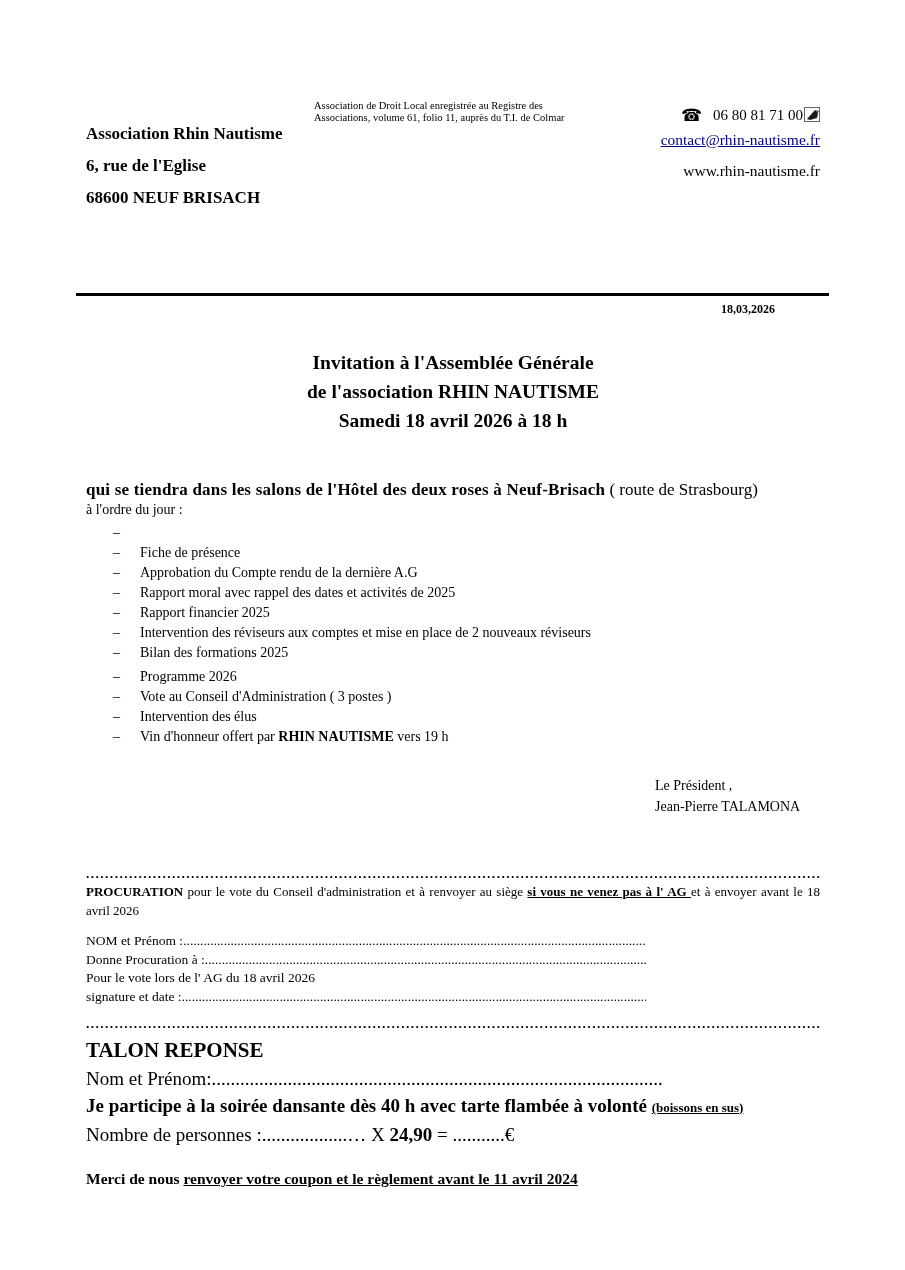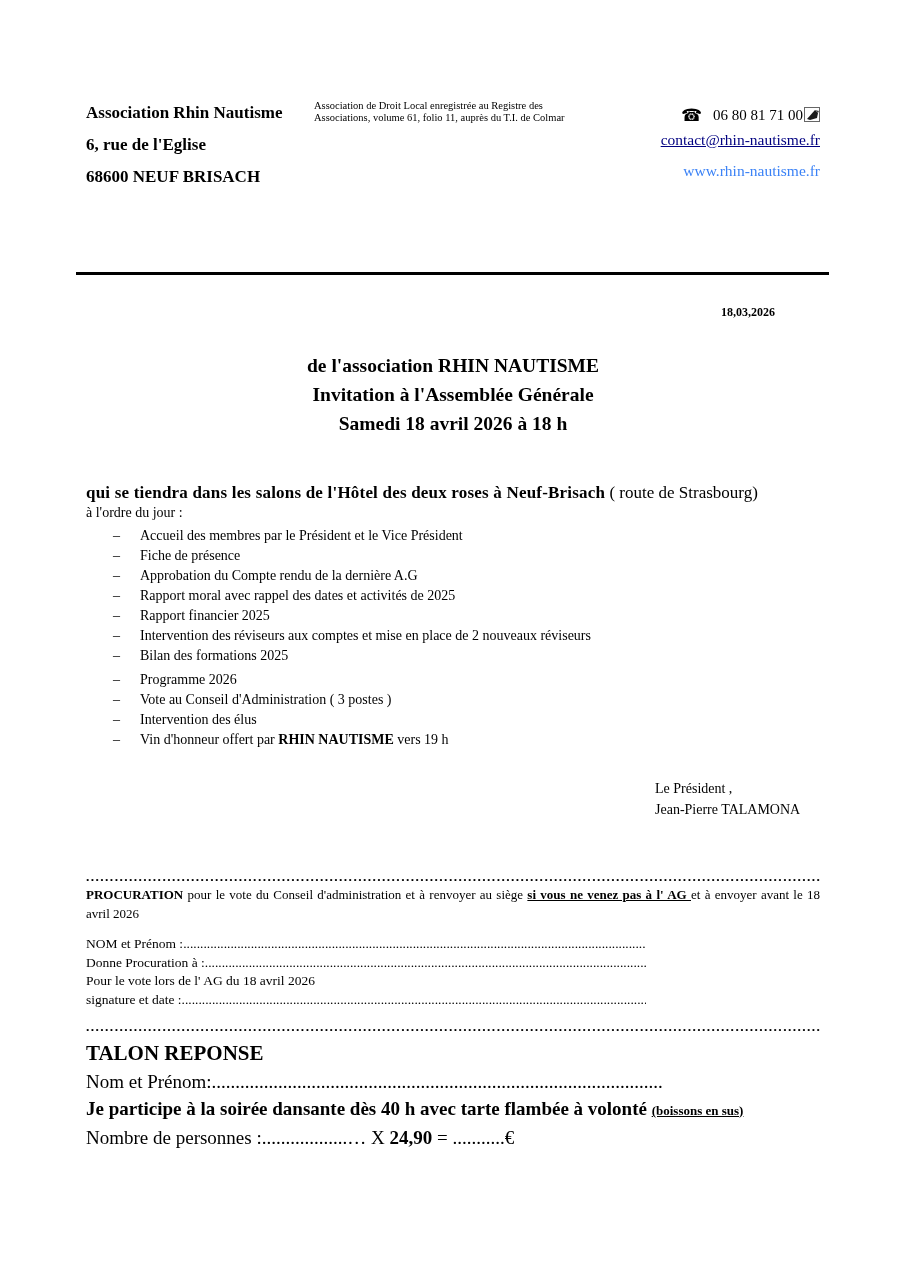--- a/index.html
+++ b/index.html
@@ -4,34 +4,34 @@
 <style>
   * { margin:0; padding:0; box-sizing:border-box; }
   html,body { background:#ffffff; }
   body { font-family:"Liberation Serif", serif; color:#000; }
   .page {
     position:relative; width:905px; height:1270px; margin:0 auto;
     background:#fff; padding:100px 85px 0 86px; overflow:hidden;
   }
   
   .header-row { display:flex; align-items:flex-start; }
-  .org-block { width:228px; margin-top:4px; }
+  .org-block { width:228px; margin-top:25px; }
   .org-line { font-weight:bold; font-size:17px; line-height:18px; margin-bottom:14px; white-space:nowrap; }
   .reg-block { width:268px; font-size:10.5px; line-height:12px; margin-top:0; }
   .contact-block { flex:1; text-align:right; margin-top:5px; }
   .phone-line { font-size:15px; white-space:nowrap; }
   .phone-icon { font-size:17px; vertical-align:-1px; margin-right:7px; }
   .fax-icon { display:inline-block; width:16px; height:15px; border:1px solid #666; vertical-align:-2px; margin-left:1px; position:relative; background:#fdfdfd; }
   .fax-icon svg { position:absolute; left:0; top:0; }
   .email-line { margin-top:5px; font-size:15.5px; }
   .email-link { color:#000080; text-decoration:underline; }
-  .www-line { margin-top:13px; font-size:15.5px; color:#3b82f6; }
+  .www-line { margin-top:13px; font-size:15.5px; color:#000000; }
   
   .rule { height:3px; background:#000; margin:72px -9px 0 -10px; }
-  .date-line { text-align:right; padding-right:45px; font-weight:bold; font-size:12px; margin-top:30px; }
+  .date-line { text-align:right; padding-right:45px; font-weight:bold; font-size:12px; margin-top:6px; }
   
   .title-block { text-align:center; margin-top:31px; font-weight:bold; font-size:19.5px; line-height:29px; }
   
   .venue { margin-top:43px; font-size:17px; line-height:24px; text-align:justify; }
   .venue b { letter-spacing:0.2px; }
   
   .agenda-heading { font-size:14px; }
   .agenda-list { margin-top:5px; }
   .agenda-item { display:flex; font-size:14px; line-height:20px; }
   .agenda-item .dash { width:27px; margin-left:27px; flex:0 0 auto; }
@@ -86,34 +86,33 @@
       </div>
       <div class="www-line">www.rhin-nautisme.fr</div>
     </div>
   </div>
 
   <div class="rule"></div>
 
   <div class="date-line">18,03,2026</div>
 
   <div class="title-block">
+    <div>Invitation  à  l'Assemblée Générale</div>
     <div>de l'association RHIN NAUTISME</div>
-    <div>Invitation  à  l'Assemblée Générale</div>
     <div>Samedi 18 avril 2026  à 18 h</div>
   </div>
 
   <div class="venue">
     <b>qui se tiendra dans les salons de l'Hôtel des deux roses à Neuf-Brisach</b><span> ( route de Strasbourg)</span>
   </div>
 
   <div class="agenda-heading">à l'ordre du jour :</div>
   <div class="agenda-list">
     <div class="agenda-item">
         <span class="dash">–</span>
-        <span>Accueil des membres par le Président et le Vice Président</span>
       </div>
     <div class="agenda-item">
         <span class="dash">–</span>
         <span>Fiche de présence</span>
       </div>
     <div class="agenda-item">
         <span class="dash">–</span>
         <span>Approbation du Compte rendu de la dernière A.G</span>
       </div>
     <div class="agenda-item">
@@ -189,14 +188,17 @@
   </div>
 
   <div class="participate">
     <span>Je participe à la soirée dansante dès 40 h avec tarte flambée à volonté </span><span class="small-note u">(boissons en sus)</span>
   </div>
 
   <div class="nombre-line">
     <span>Nombre de personnes :</span><span>..................…</span><span> X  </span><span class="price">24,90</span><span> = </span><span>...........</span><span>€</span>
   </div>
 
+  <div class="merci-line">
+    <span>Merci de nous </span><span class="u">renvoyer votre coupon et le règlement avant le 11 avril 2024</span>
+  </div>
 
 </div>
 
 </body></html>

